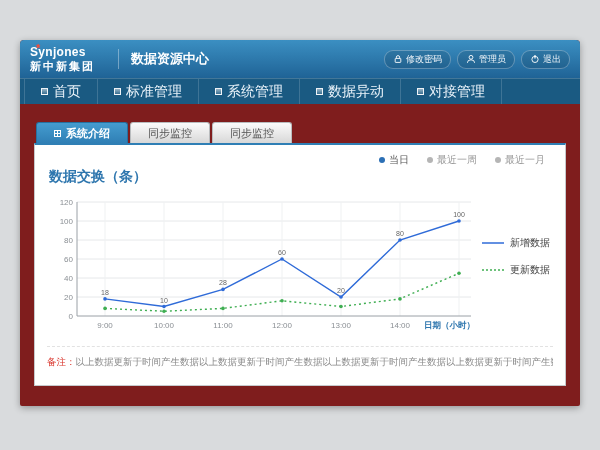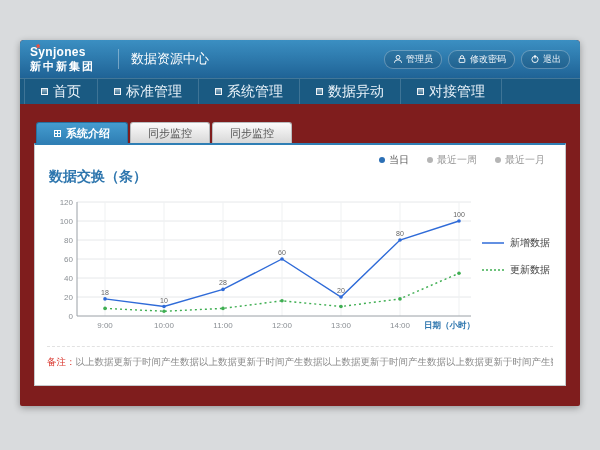--- a/index.html
+++ b/index.html
@@ -17,21 +17,21 @@
   .topbar {
     height: 38px; background: linear-gradient(#3b8fc2, #1f6396);
     border-radius: 4px 4px 0 0; display: flex; align-items: center;
     padding: 0 10px; color: #fff;
   }
   .logo { display: flex; flex-direction: column; line-height: 1.1; min-width: 78px; }
   .logo-en { font-size: 12px; font-weight: bold; letter-spacing: .3px; position: relative; }
   .logo-mark { position: absolute; left: 6px; top: -4px; color: #ff4a33; font-size: 11px; font-weight: bold; }
   .logo-cn { font-size: 11px; font-weight: bold; letter-spacing: 2px; }
   .app-title {
-    font-size: 13px; font-weight: normal; margin-left: 10px; padding-left: 12px;
+    font-size: 13px; font-weight: bold; margin-left: 10px; padding-left: 12px;
     border-left: 1px solid rgba(255,255,255,.35); height: 20px; line-height: 20px;
   }
   .header-actions { margin-left: auto; display: flex; gap: 6px; }
   .h-btn {
     display: flex; align-items: center; gap: 3px; font-size: 9px; color: #f2f7fb;
     background: rgba(0,0,0,.10); border: 1px solid rgba(255,255,255,.28);
     border-radius: 9px; padding: 2px 8px; cursor: pointer; white-space: nowrap;
   }
   .h-ico { display: block; }
   
@@ -98,33 +98,33 @@
   <header class="topbar">
     <div class="logo">
       <div class="logo-en">
         <span>Synjones</span>
         <span class="logo-mark">*</span>
       </div>
       <div class="logo-cn">新中新集团</div>
     </div>
     <div class="app-title">数据资源中心</div>
     <div class="header-actions">
+      <a class="h-btn">
+        <svg class="h-ico" width="10" height="10" viewBox="0 0 10 10" fill="none" stroke="#fff" stroke-width="0.9">
+          <rect x="2.2" y="4.4" width="5.6" height="4" rx="0.5"></rect>
+            <path d="M3.4 4.4V3.2a1.6 1.6 0 0 1 3.2 0v1.2"></path>
+        </svg>
+        <span>修改密码</span>
+      </a>
       <a class="h-btn">
         <svg class="h-ico" width="10" height="10" viewBox="0 0 10 10" fill="none" stroke="#fff" stroke-width="0.9">
           <circle cx="5" cy="3.3" r="1.9"></circle>
             <path d="M1.4 8.8a3.6 3 0 0 1 7.2 0"></path>
         </svg>
         <span>管理员</span>
-      </a>
-      <a class="h-btn">
-        <svg class="h-ico" width="10" height="10" viewBox="0 0 10 10" fill="none" stroke="#fff" stroke-width="0.9">
-          <rect x="2.2" y="4.4" width="5.6" height="4" rx="0.5"></rect>
-            <path d="M3.4 4.4V3.2a1.6 1.6 0 0 1 3.2 0v1.2"></path>
-        </svg>
-        <span>修改密码</span>
       </a>
       <a class="h-btn">
         <svg class="h-ico" width="10" height="10" viewBox="0 0 10 10" fill="none" stroke="#fff" stroke-width="0.9">
           <circle cx="5" cy="5.4" r="3.1"></circle>
             <line x1="5" y1="1" x2="5" y2="4.4" stroke-width="1.2"></line>
         </svg>
         <span>退出</span>
       </a>
     </div>
   </header>

